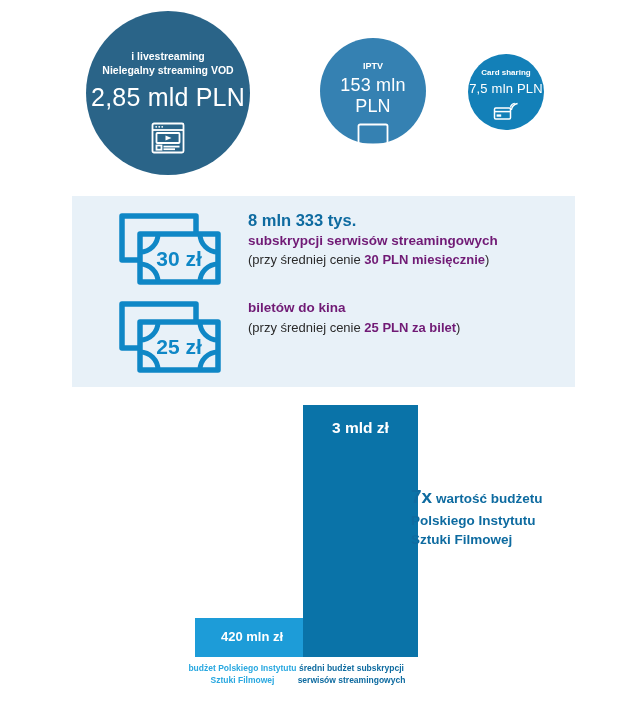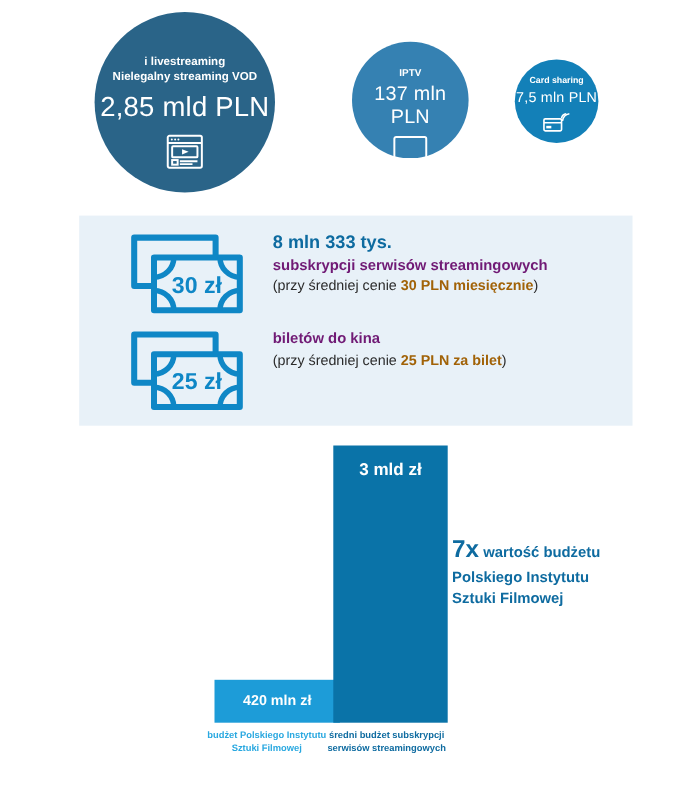--- a/index.html
+++ b/index.html
@@ -89,21 +89,21 @@
     line-height: 1.25; white-space: nowrap;
   }
   .price-sub {
     font-size: 13.5px; font-weight: bold; color: #701a75;
     line-height: 1.3; margin-top: 1px; white-space: nowrap;
   }
   .price-paren {
     font-size: 13px; color: #2B2B2B; line-height: 1.3;
     margin-top: 3px; white-space: nowrap;
   }
-  .price-paren b { color: #a16207; }
+  .price-paren b { color: #701a75; }
 
   
   #bar-chart { position: absolute; left: 0; top: 390px; width: 618px; height: 327px; }
 
   .bar { position: absolute; }
   .bar .bar-value {
     position: absolute; left: 0; width: 100%;
     text-align: center; color: #ffffff; font-weight: bold;
   }
   .bar-caption {
@@ -115,32 +115,32 @@
   }
 
   #bar-pisf {
     left: 195px; top: 228px; width: 114px; height: 39px;
     background: #1D9CD8;
   }
   #bar-pisf .bar-value { top: 11px; font-size: 13px; }
   #caption-pisf { left: 187px; top: 272px; width: 111px; color: #29A8E0; }
 
   #bar-stream {
-    left: 303px; top: 15px; width: 104px; height: 252px;
+    left: 303px; top: 15px; width: 115px; height: 252px;
     background: #0A73A8;
   }
   #bar-stream .bar-value { top: 14px; font-size: 15.5px; }
   #caption-stream { left: 296px; top: 272px; width: 111px; color: #0E6BA0; }
 
   #ratio-note {
     position: absolute; left: 411px; top: 93px; width: 200px;
     color: #0E6BA0; font-weight: bold;
     font-size: 13.5px; line-height: 1.45;
   }
-  #ratio-note .big { font-size: 22px; }
+  #ratio-note .big { font-size: 19px; }
 </style>
 </head>
 <body>
 
 <div id="circles-row">
 
   <div class="bubble" id="bubble-vod">
     <div class="cap">
       <div>i livestreaming</div>
       <div>Nielegalny streaming VOD</div>
@@ -157,21 +157,21 @@
         <polygon points="15.5,14.6 21.5,17 15.5,19.4" fill="#ffffff" stroke="none"></polygon>
         <rect x="6.5" y="24.5" width="5" height="4.2"></rect>
         <line x1="13.5" y1="25.6" x2="29.5" y2="25.6"></line>
         <line x1="13.5" y1="28.2" x2="25" y2="28.2"></line>
       </svg>
     </div>
   </div>
 
   <div class="bubble" id="bubble-iptv">
     <div class="cap">IPTV</div>
-    <div class="val">137 mln PLN</div>
+    <div class="val">153 mln PLN</div>
     <div class="ico">
       <svg width="34" height="30" viewBox="0 0 34 30" fill="none" stroke="#ffffff" stroke-width="1.8">
         <rect x="2.5" y="2.5" width="29" height="20" rx="1.6"></rect>
         <line x1="17" y1="22.5" x2="17" y2="26"></line>
         <line x1="10" y1="26.6" x2="24" y2="26.6"></line>
       </svg>
     </div>
   </div>
 
   <div class="bubble" id="bubble-card">

